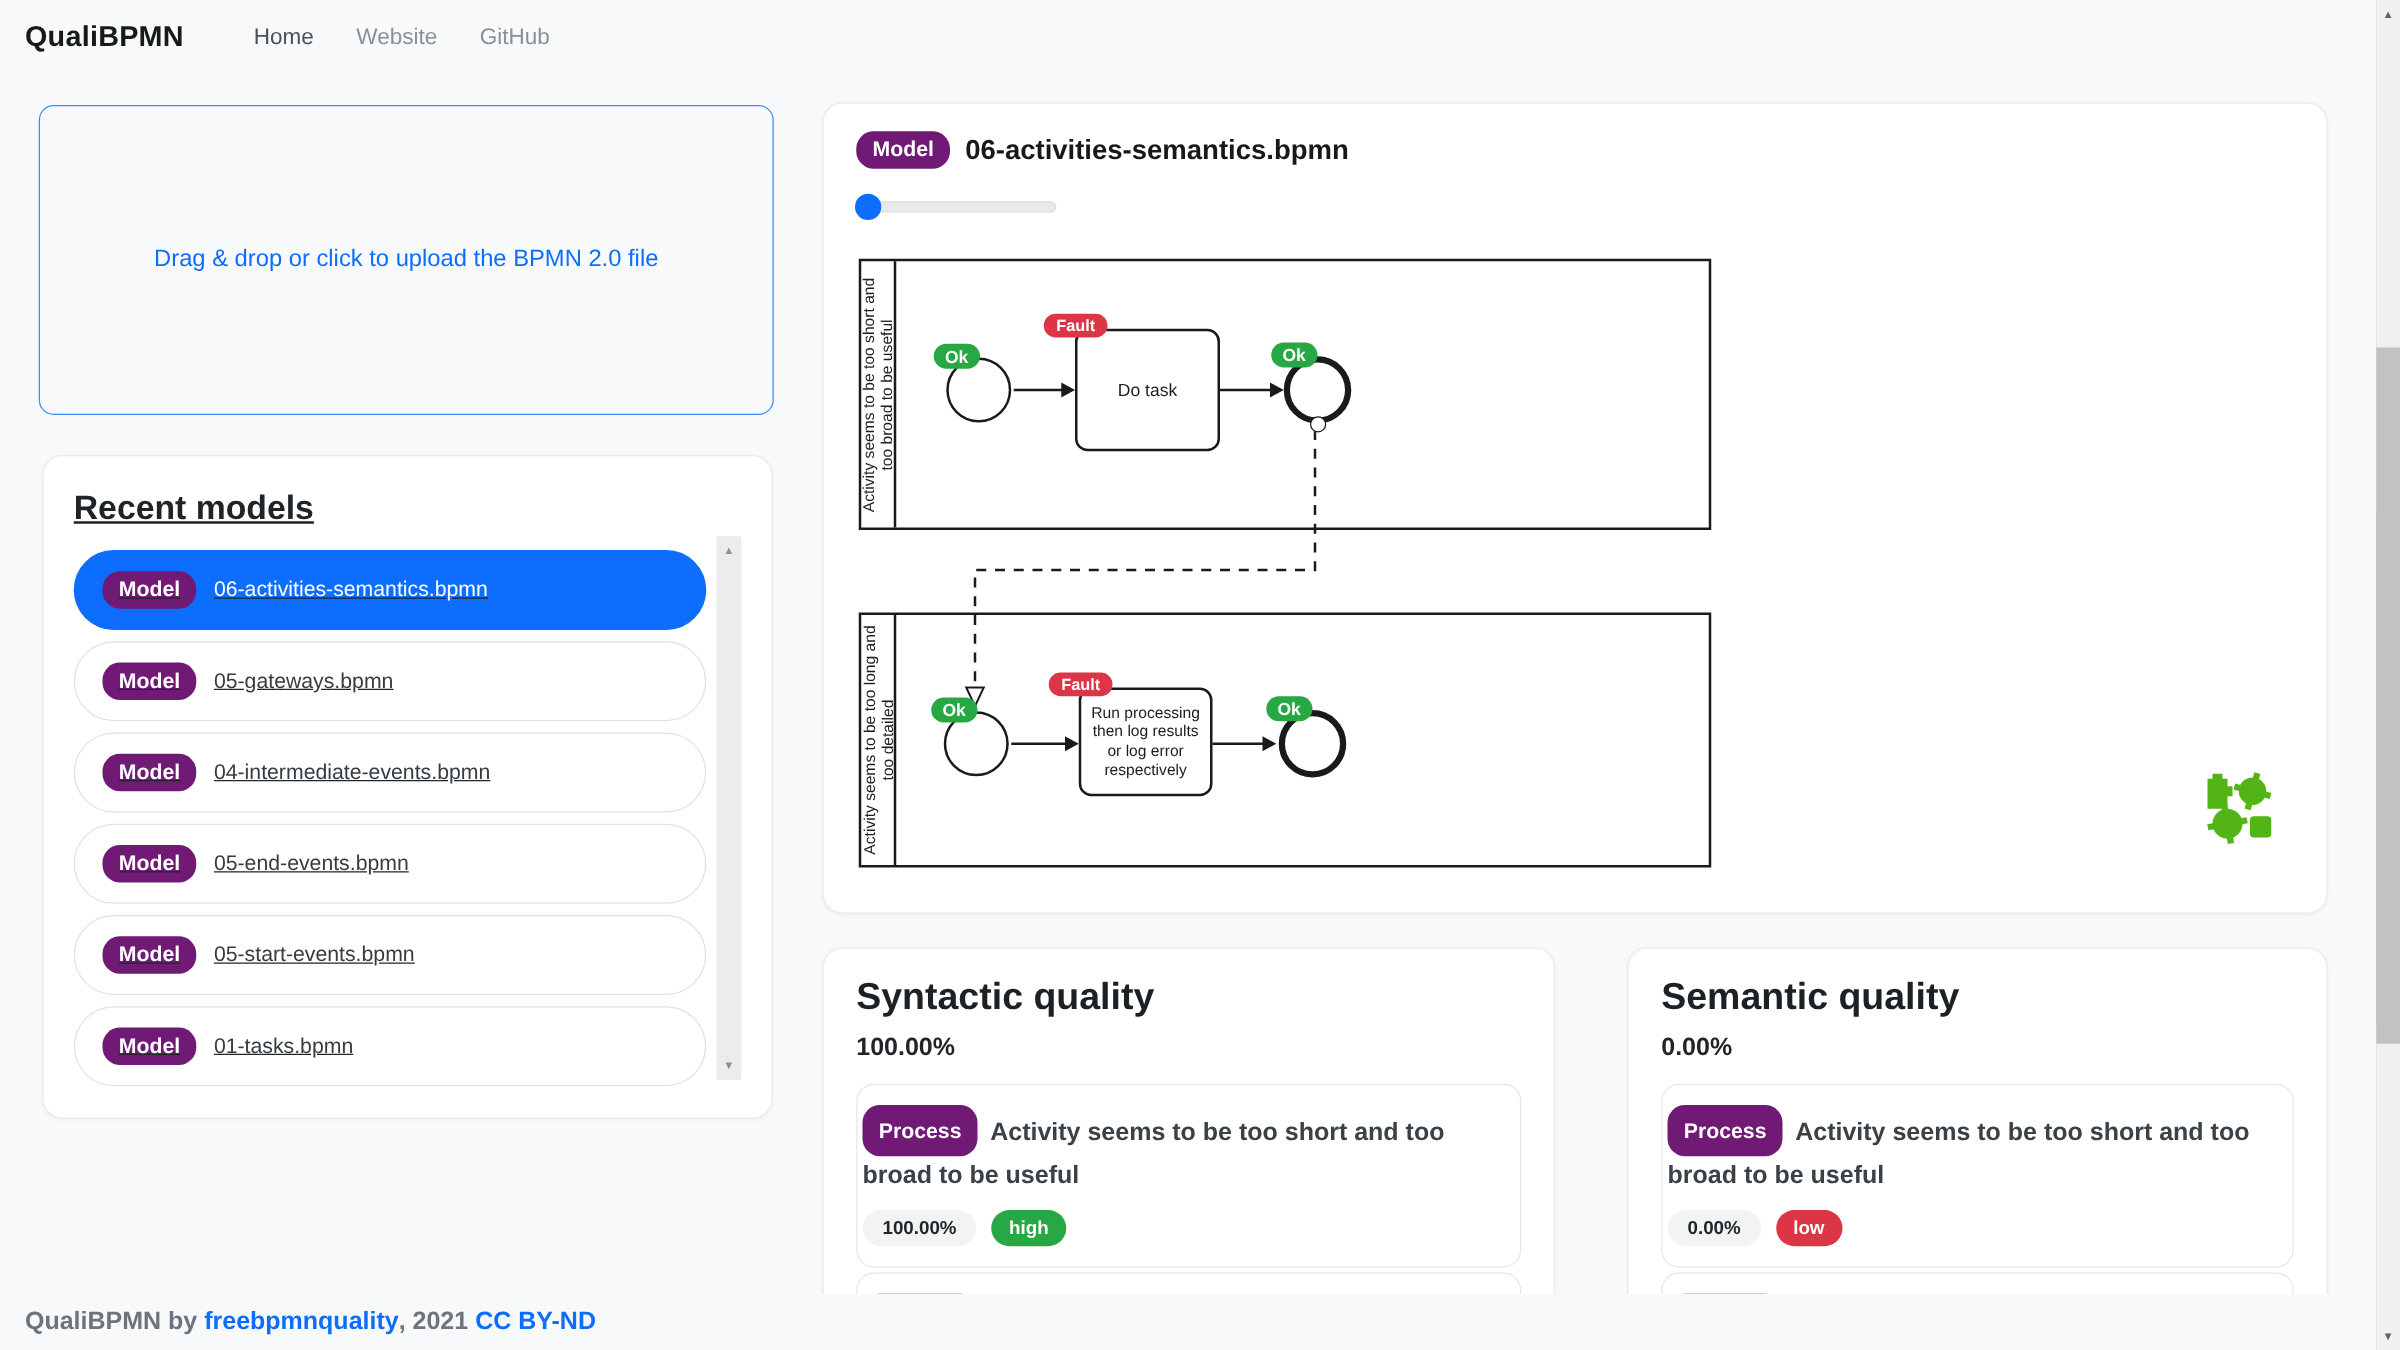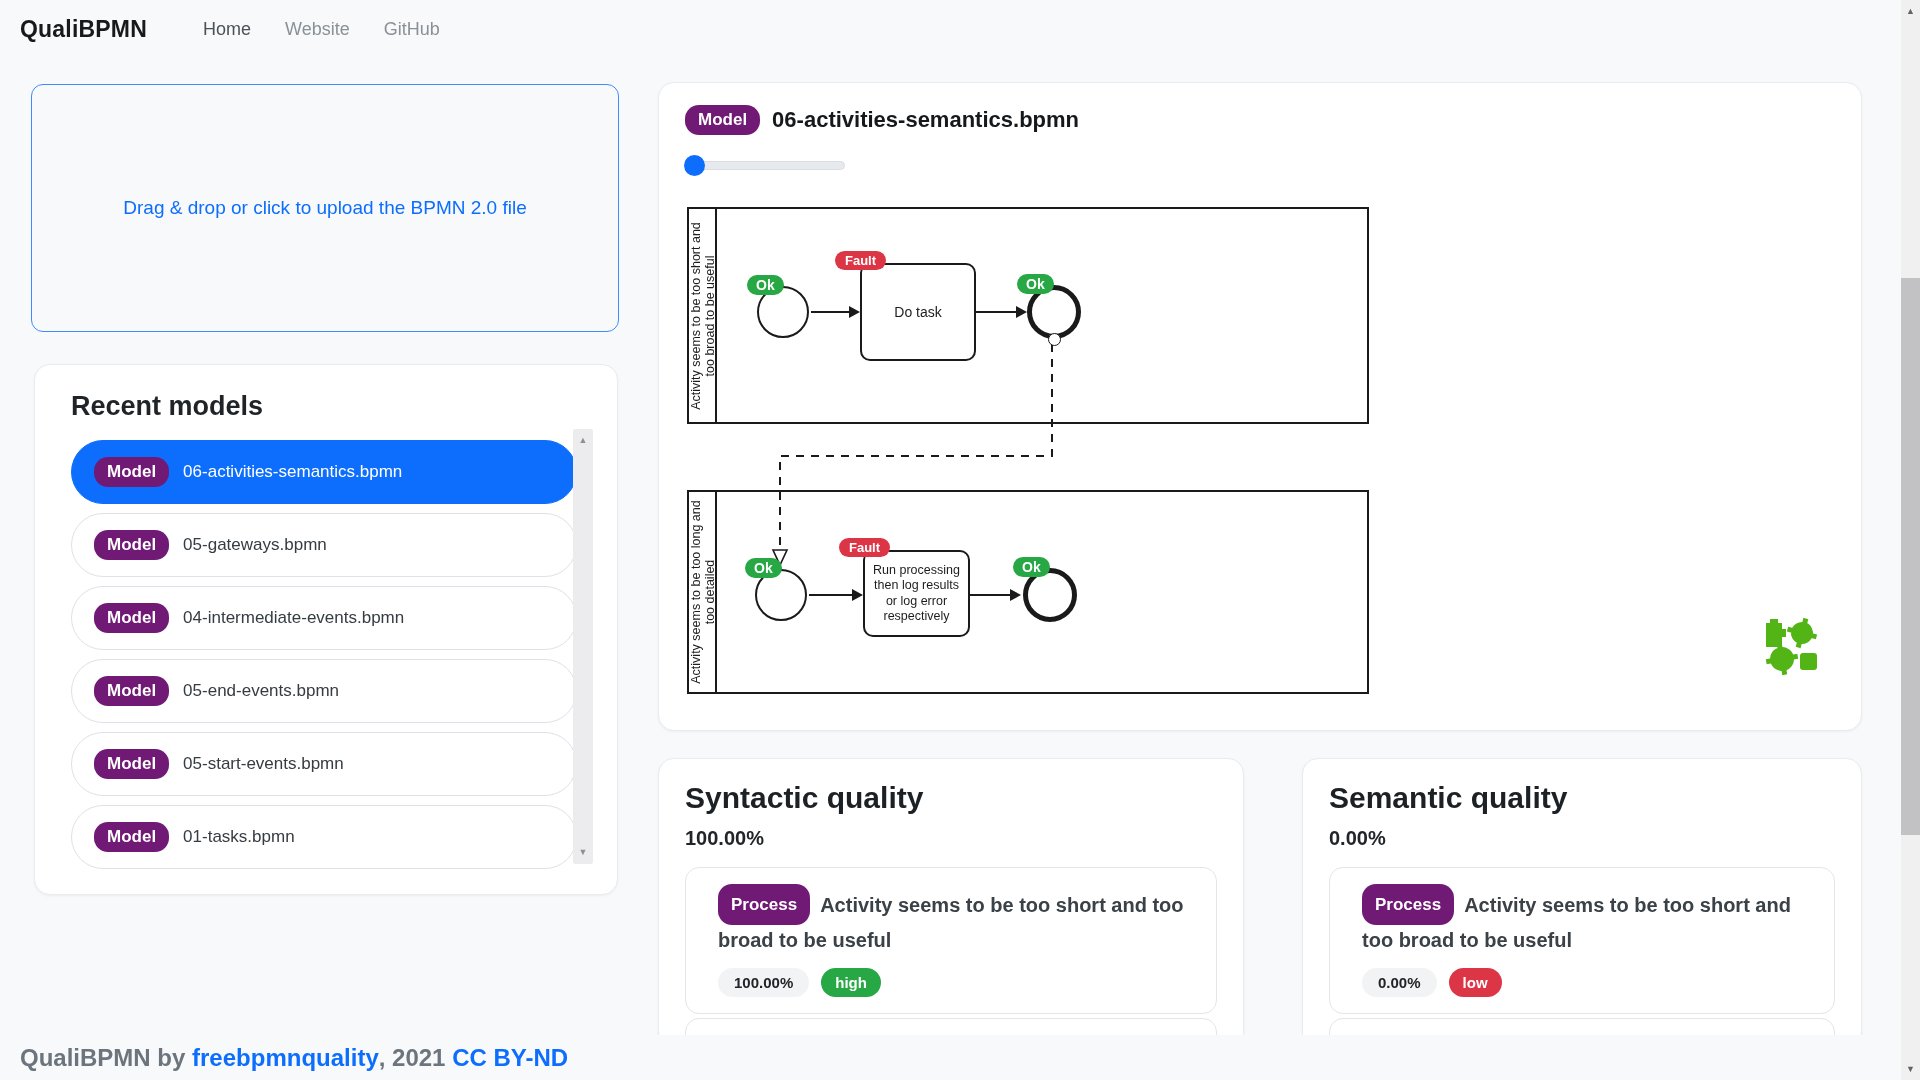--- a/index.html
+++ b/index.html
@@ -15,21 +15,21 @@
   .nav-link.active { color:#4b5257; }
 
   
   .upload-box { position:absolute; left:31px; top:84px; width:588px; height:248px;
     border:1px solid #3d8bfd; border-radius:12px; display:flex; align-items:center;
     justify-content:center; cursor:pointer; }
   .upload-box span { color:#0d6efd; font-size:19px; }
 
   .recent-card { position:absolute; left:34px; top:364px; width:584px; height:531px;
     background:#fff; border:1px solid #e9ecef; border-radius:16px;
-    box-shadow:0 1px 3px rgba(0,0,0,.05); padding:26px 36px; }
+    box-shadow:0 1px 3px rgba(0,0,0,.05); padding:26px 24px;text-decoration:underline; }
   .recent-card h2 { font-size:27px; font-weight:800; color:#1f2428; margin-bottom:18px; }
   .model-list { width:538px; }
   .model-item { width:506px; height:64px; border:1px solid #dee2e6; border-radius:32px;
     background:#fff; display:flex; align-items:center; padding-left:22px; gap:14px;
     margin-bottom:9px; cursor:pointer; }
   .model-item.selected { background:#0d6efd; border-color:#0d6efd; }
   .model-item.selected .model-name { color:#fff; }
   .badge-teal { background:#701a75; color:#fff; font-weight:700; font-size:17px;
     padding:5px 13px; border-radius:14px; display:inline-block; }
   .model-name { font-size:17px; color:#353c42; font-weight:500; }
@@ -88,33 +88,33 @@
 
   .bpmn-logo { position:absolute; left:1099px; top:530px; width:64px; height:64px; cursor:pointer; }
 
   
   .qcard { position:absolute; top:758px; background:#fff; border:1px solid #e9ecef;
     border-radius:16px; box-shadow:0 1px 3px rgba(0,0,0,.05); padding:22px 26px; height:400px; }
   .qcard.syntactic { left:658px; width:586px; }
   .qcard.semantic { left:1302px; width:560px; }
   .qcard h2 { font-size:30px; font-weight:800; color:#1c2125; margin-bottom:12px; }
   .qscore { font-size:20px; font-weight:700; color:#212529; margin-bottom:17px; }
-  .qitem { border:1px solid #e3e6e9; border-radius:14px; padding:16px 32px; margin-bottom:4px; }
+  .qitem { border:1px solid #e3e6e9; border-radius:14px; padding:16px 4px; margin-bottom:4px; }
   .qitem-text { font-size:20px; font-weight:700; color:#3a4147; line-height:31px; }
   .qitem-text .badge-teal { margin-right:10px; vertical-align:2px; }
   .chips { margin-top:12px; display:flex; gap:12px; align-items:center; }
   .chip-value { background:#f1f3f5; color:#212529; font-weight:700; font-size:15px;
     padding:6px 16px; border-radius:16px; }
   .chip-level { color:#fff; font-weight:800; font-size:15px; padding:6px 14px; border-radius:15px; }
   .chip-level.high { background:#28a745; }
   .chip-level.low { background:#dc3545; }
 
   
   .footer { position:fixed; left:0; bottom:0; width:1920px; height:45px; background:#f8f9fa;
-    display:flex; align-items:center; padding-left:20px; z-index:6; font-size:24px;
+    display:flex; align-items:center; padding-left:20px; z-index:6; font-size:20px;
     font-weight:700; color:#6c757d; white-space:pre; }
   .footer a { color:#0d6efd; text-decoration:none; cursor:pointer; }
 
   
   .page-scrollbar { position:fixed; right:0; top:0; width:19px; height:1080px;
     background:#f0f0f1; z-index:10; }
   .page-scrollbar .arr { position:absolute; left:0; width:19px; text-align:center;
     font-size:9px; color:#636363; }
   .page-scrollbar .arr.up { top:6px; } .page-scrollbar .arr.down { bottom:6px; }
   .page-thumb { position:absolute; left:0; top:278px; width:19px; height:557px; background:#c2c2c4; }

